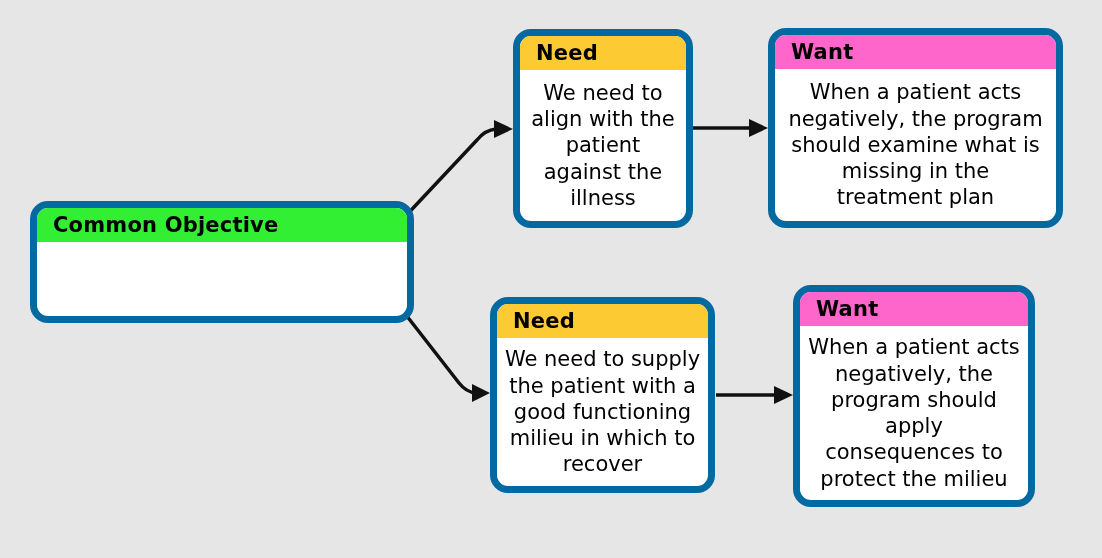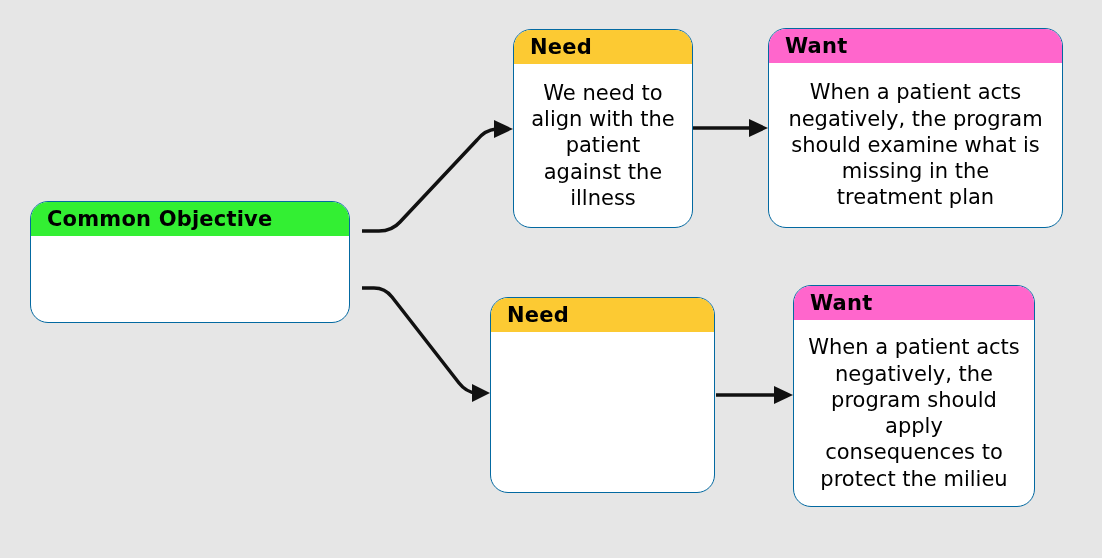--- a/index.html
+++ b/index.html
@@ -17,21 +17,21 @@
   #connector-layer {
     position: absolute;
     left: 0; top: 0;
     width: 1102px; height: 558px;
     pointer-events: none;
   }
   .node {
     position: absolute;
     box-sizing: border-box;
     background: #ffffff;
-    border: 1px solid #0369a1;
+    border: 7px solid #0369a1;
     border-radius: 18px;
     overflow: hidden;
     display: flex;
     flex-direction: column;
     color: #000000;
   }
   .node .hd {
     flex: 0 0 auto;
     height: 34px;
     display: flex;
@@ -46,21 +46,21 @@
     display: flex;
     align-items: center;
     justify-content: center;
     text-align: center;
     font-size: 21px;
     line-height: 1.25;
     white-space: pre-line;
     padding: 4px 6px 4px 6px;
   }
   
-  #node-common { left: 30px;  top: 201px; width: 320px; height: 122px; }
+  #node-common { left: 30px;  top: 201px; width: 384px; height: 122px; }
   #node-need1  { left: 513px; top: 29px;  width: 180px; height: 199px; }
   #node-want1  { left: 768px; top: 28px;  width: 295px; height: 200px; }
   #node-need2  { left: 490px; top: 297px; width: 225px; height: 196px; }
   #node-want2  { left: 793px; top: 285px; width: 242px; height: 222px; }
 </style>
 </head>
 <body>
 
 <div id="canvas" style="background: rgb(230, 230, 230);">
 
@@ -104,20 +104,25 @@
 negatively, the program
 should examine what is
 missing in the
 treatment plan</div>
   </div>
 
   <div class="node" id="node-need2">
     <div class="hd" style="background-color: rgb(252, 202, 51);">
       <span>Need</span>
     </div>
+    <div class="bd">We need to supply
+the patient with a
+good functioning
+milieu in which to
+recover</div>
   </div>
 
   <div class="node" id="node-want2">
     <div class="hd" style="background-color: rgb(255, 102, 204);">
       <span>Want</span>
     </div>
     <div class="bd">When a patient acts
 negatively, the
 program should
 apply

